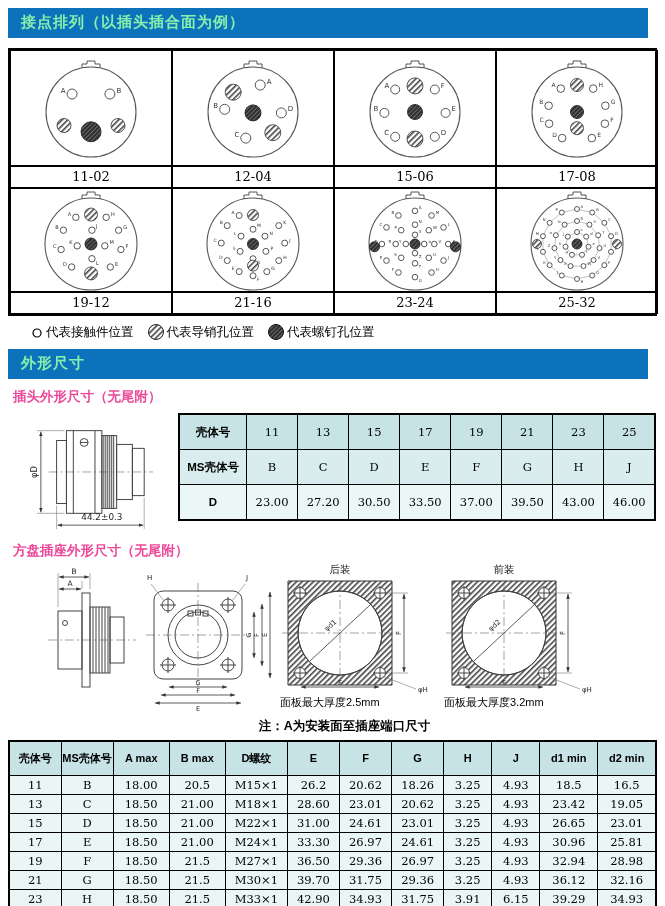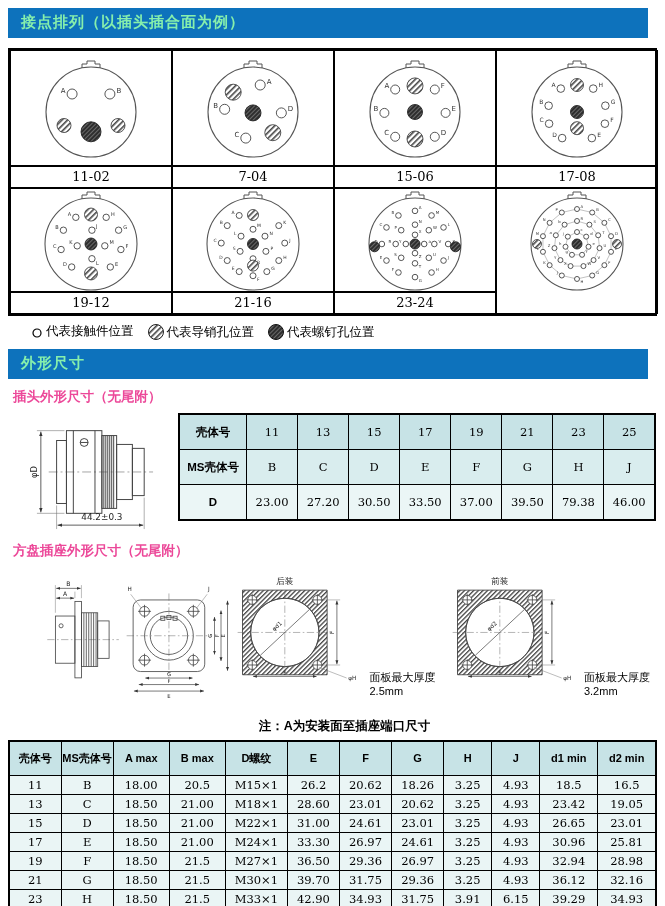--- a/index.html
+++ b/index.html
@@ -4,40 +4,40 @@
 <style>
   html,body{margin:0;padding:0;background:#fff;}
   body{width:665px;font-family:"Liberation Sans","DejaVu Sans",sans-serif;color:#000;}
   .bar{margin:8px 17px 0 8px;background:#0d72bc;color:#86efac;font-weight:bold;font-size:15px;padding:5px 0 6px 13px;letter-spacing:1px;}
   
   .cgrid{margin:10px 8px 0 8px;border:2px solid #000;display:grid;grid-template-columns:repeat(4,1fr);}
   .ccell{border:1px solid #000;display:flex;flex-direction:column;}
   .dwrap{display:flex;justify-content:center;align-items:flex-end;overflow:hidden;}
   .strip{border-top:2px solid #000;text-align:center;font-family:"DejaVu Serif",serif;font-size:13px;padding:2px 0 3px;}
   
-  .legend{display:flex;align-items:flex-start;gap:5px;margin:7px 0 6px 30px;font-size:12.5px;}
+  .legend{display:flex;align-items:center;gap:5px;margin:7px 0 6px 30px;font-size:12.5px;}
   .legend .it{display:flex;align-items:center;gap:2px;margin-right:8px;}
   
   .sub{color:#ec4899;font-weight:bold;font-size:13.5px;margin:9px 0 3px 13px;}
   
   .plugrow{display:flex;margin:2px 8px 0 10px;align-items:flex-start;}
   table{border-collapse:collapse;table-layout:fixed;}
   table,td{border:1px solid #000;}
   .dtab{border:2px solid #000;padding-left:28px;}
   td{text-align:center;vertical-align:middle;font-family:"DejaVu Serif",serif;font-size:11.5px;padding:0;}
   .lab,.hd{font-family:"Liberation Sans","DejaVu Sans",sans-serif;font-weight:bold;}
   .t1{width:478px;margin-top:4px;}
   .t1 td{height:34px;}
   .t1 .pr0 td{background:#c7e3e6;}
   .t1 .pr1 td{background:#d9edee;}
   .t1 .pr2 td{background:#ebf6f6;}
   .t1 td.lab{width:66px;}
   
   .recrow{display:flex;margin:0 0 0 44px;align-items:flex-start;}
-  .panelbox{display:flex;flex-direction:row;align-items:flex-end;}
+  .panelbox{display:flex;flex-direction:column;align-items:flex-start;}
   .caption{font-size:11px;margin-top:-2px;}
   .note{text-align:center;font-weight:bold;font-size:12.5px;margin:3px 0 5px;padding-left:24px;}
   
   .t2{width:649px;margin:0 8px;}
   .t2 .hd td{height:33px;background:#c7e3e6;font-size:11px;line-height:1.15;}
   .t2 td{height:18px;background:#eaf5f5;}
   svg text{font-family:"DejaVu Sans",sans-serif;}
   .dim{stroke:#333;stroke-width:0.8;}
   .ext{stroke:#777;stroke-width:0.6;}
   .pro{stroke:#444;stroke-width:1;fill:none;}
@@ -92,21 +92,21 @@
           <text font-size="7" fill="#333" x="45.15" y="56.8" text-anchor="end">B</text>
           <circle cx="72.8" cy="87.1" r="5" fill="#fff" stroke="#444" stroke-width="0.9"></circle>
           <text font-size="7" fill="#333" x="66.3" y="85.6" text-anchor="end">C</text>
           <circle cx="108.35" cy="61.9" r="5" fill="#fff" stroke="#444" stroke-width="0.9"></circle>
           <text font-size="7" fill="#333" x="114.85" y="60.4" text-anchor="start">D</text>
           <circle cx="60.2" cy="41.2" r="8" fill="url(#hatchP)" stroke="#444" stroke-width="0.9"></circle>
           <circle cx="99.8" cy="81.7" r="8" fill="url(#hatchP)" stroke="#444" stroke-width="0.9"></circle>
           <circle cx="80" cy="61.9" r="8" fill="url(#darkP)" stroke="#222" stroke-width="0.9"></circle>
         </svg>
       </div>
-    <div class="strip">7-04</div>
+    <div class="strip">12-04</div>
   </div>
   <div class="ccell">
     <div class="dwrap">
         <svg width="160" height="114" viewBox="0 0 160 114">
           <circle cx="80" cy="61" r="45" fill="none" stroke="#555" stroke-width="1.1"></circle>
           <path d="M71,17 L71,13 L76,13 L76,10 L84,10 L84,13 L89,13 L89,17" fill="none" stroke="#555" stroke-width="1"></path>
           <circle cx="60.2" cy="38.5" r="4.5" fill="#fff" stroke="#444" stroke-width="0.9"></circle>
           <text font-size="7" fill="#333" x="54.2" y="37" text-anchor="end">A</text>
           <circle cx="49.4" cy="61.9" r="4.5" fill="#fff" stroke="#444" stroke-width="0.9"></circle>
           <text font-size="7" fill="#333" x="43.4" y="60.4" text-anchor="end">B</text>
@@ -363,20 +363,21 @@
           <text font-size="3.8" fill="#333" x="70.94" y="64.31" text-anchor="end">g</text>
           <circle cx="68.5" cy="57.76" r="2.5" fill="#fff" stroke="#444" stroke-width="0.9"></circle>
           <text font-size="3.8" fill="#333" x="64.5" y="56.26" text-anchor="end">h</text>
           <circle cx="70.8" cy="47.64" r="2.5" fill="#fff" stroke="#444" stroke-width="0.9"></circle>
           <text font-size="3.8" fill="#333" x="66.8" y="46.14" text-anchor="end">j</text>
           <circle cx="39.98" cy="55" r="4.5" fill="url(#hatchP)" stroke="#444" stroke-width="0.9"></circle>
           <circle cx="120.02000000000001" cy="55" r="4.5" fill="url(#hatchP)" stroke="#444" stroke-width="0.9"></circle>
           <circle cx="80" cy="55" r="5" fill="url(#darkP)" stroke="#222" stroke-width="0.9"></circle>
         </svg>
       </div>
+    <div class="strip">25-32</div>
   </div>
 </div>
 
 <div class="legend">
   <span class="it">
     <svg width="14" height="14">
         <circle cx="7" cy="8" r="4" fill="#fff" stroke="#000" stroke-width="1.2"></circle>
       </svg>
     <span>代表接触件位置</span>
   </span>
@@ -445,21 +446,21 @@
           <td>J</td>
         </tr>
         <tr class="pr2">
           <td class="lab">D</td>
           <td>23.00</td>
           <td>27.20</td>
           <td>30.50</td>
           <td>33.50</td>
           <td>37.00</td>
           <td>39.50</td>
-          <td>79.38</td>
+          <td>43.00</td>
           <td>46.00</td>
         </tr>
       </tbody>
     </table>
 </div>
 
 <div class="sub">方盘插座外形尺寸（无尾附）</div>
 
 <div class="recrow">
   <svg width="100" height="150" viewBox="0 0 100 150">

